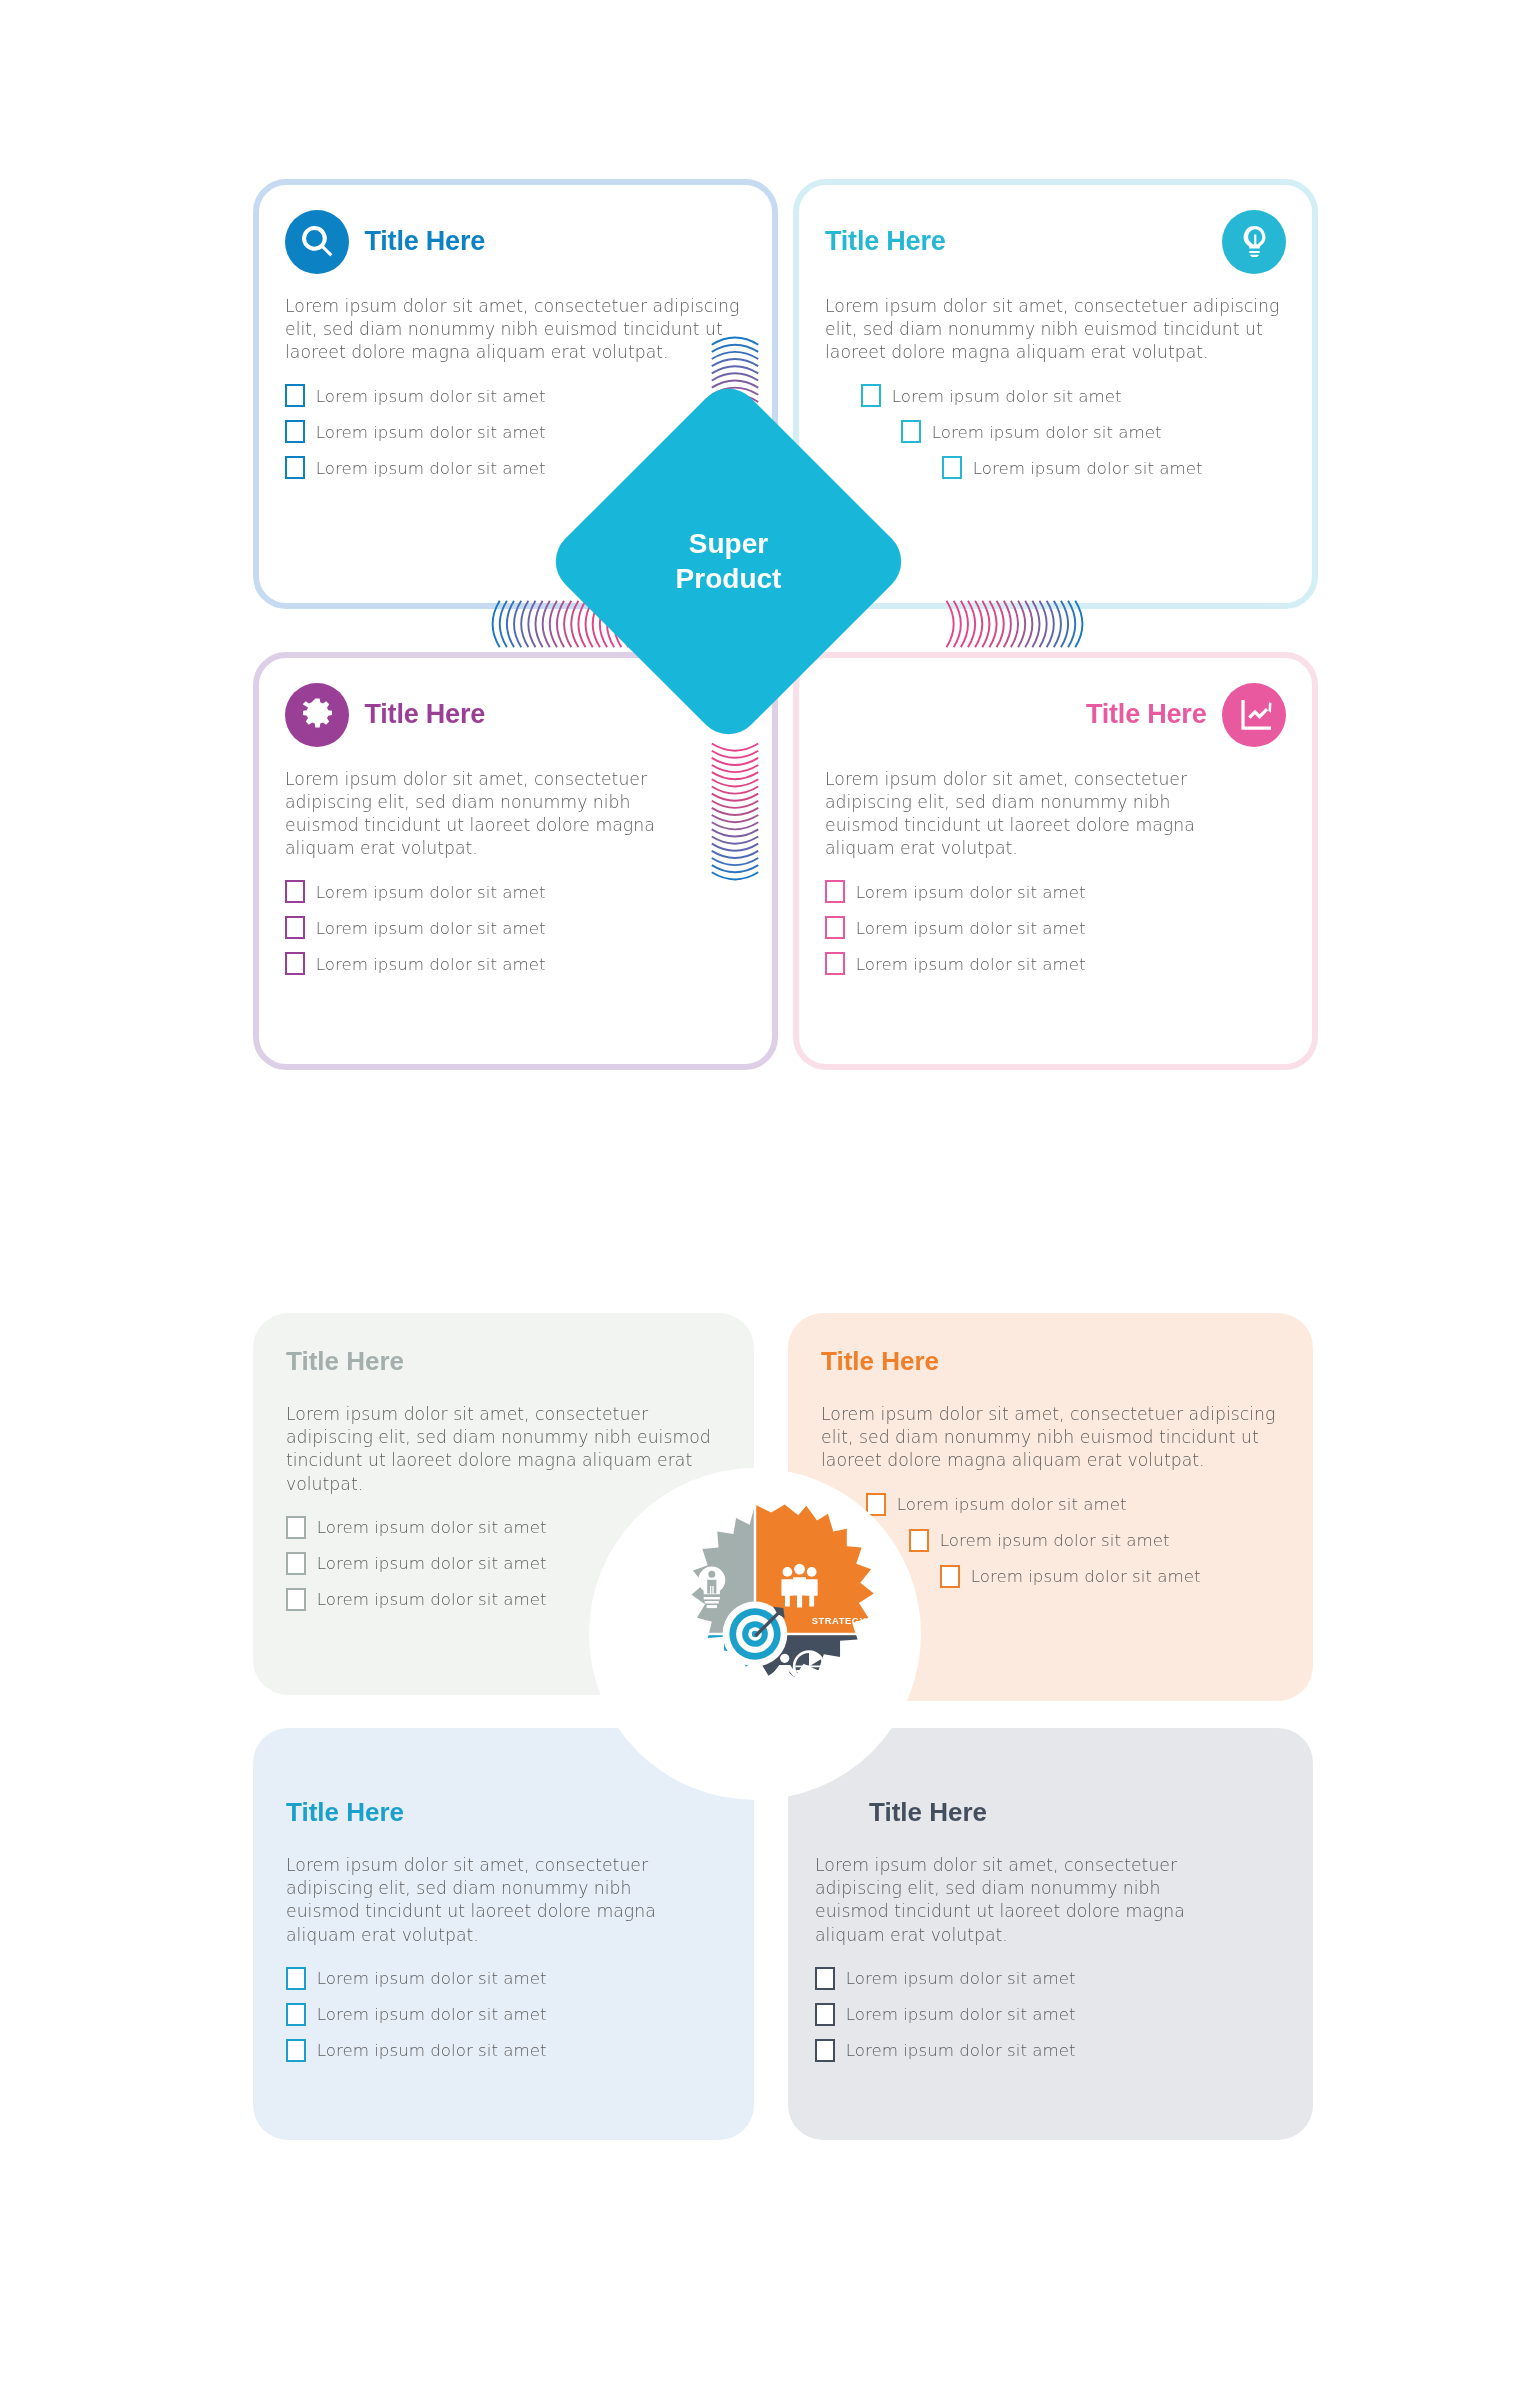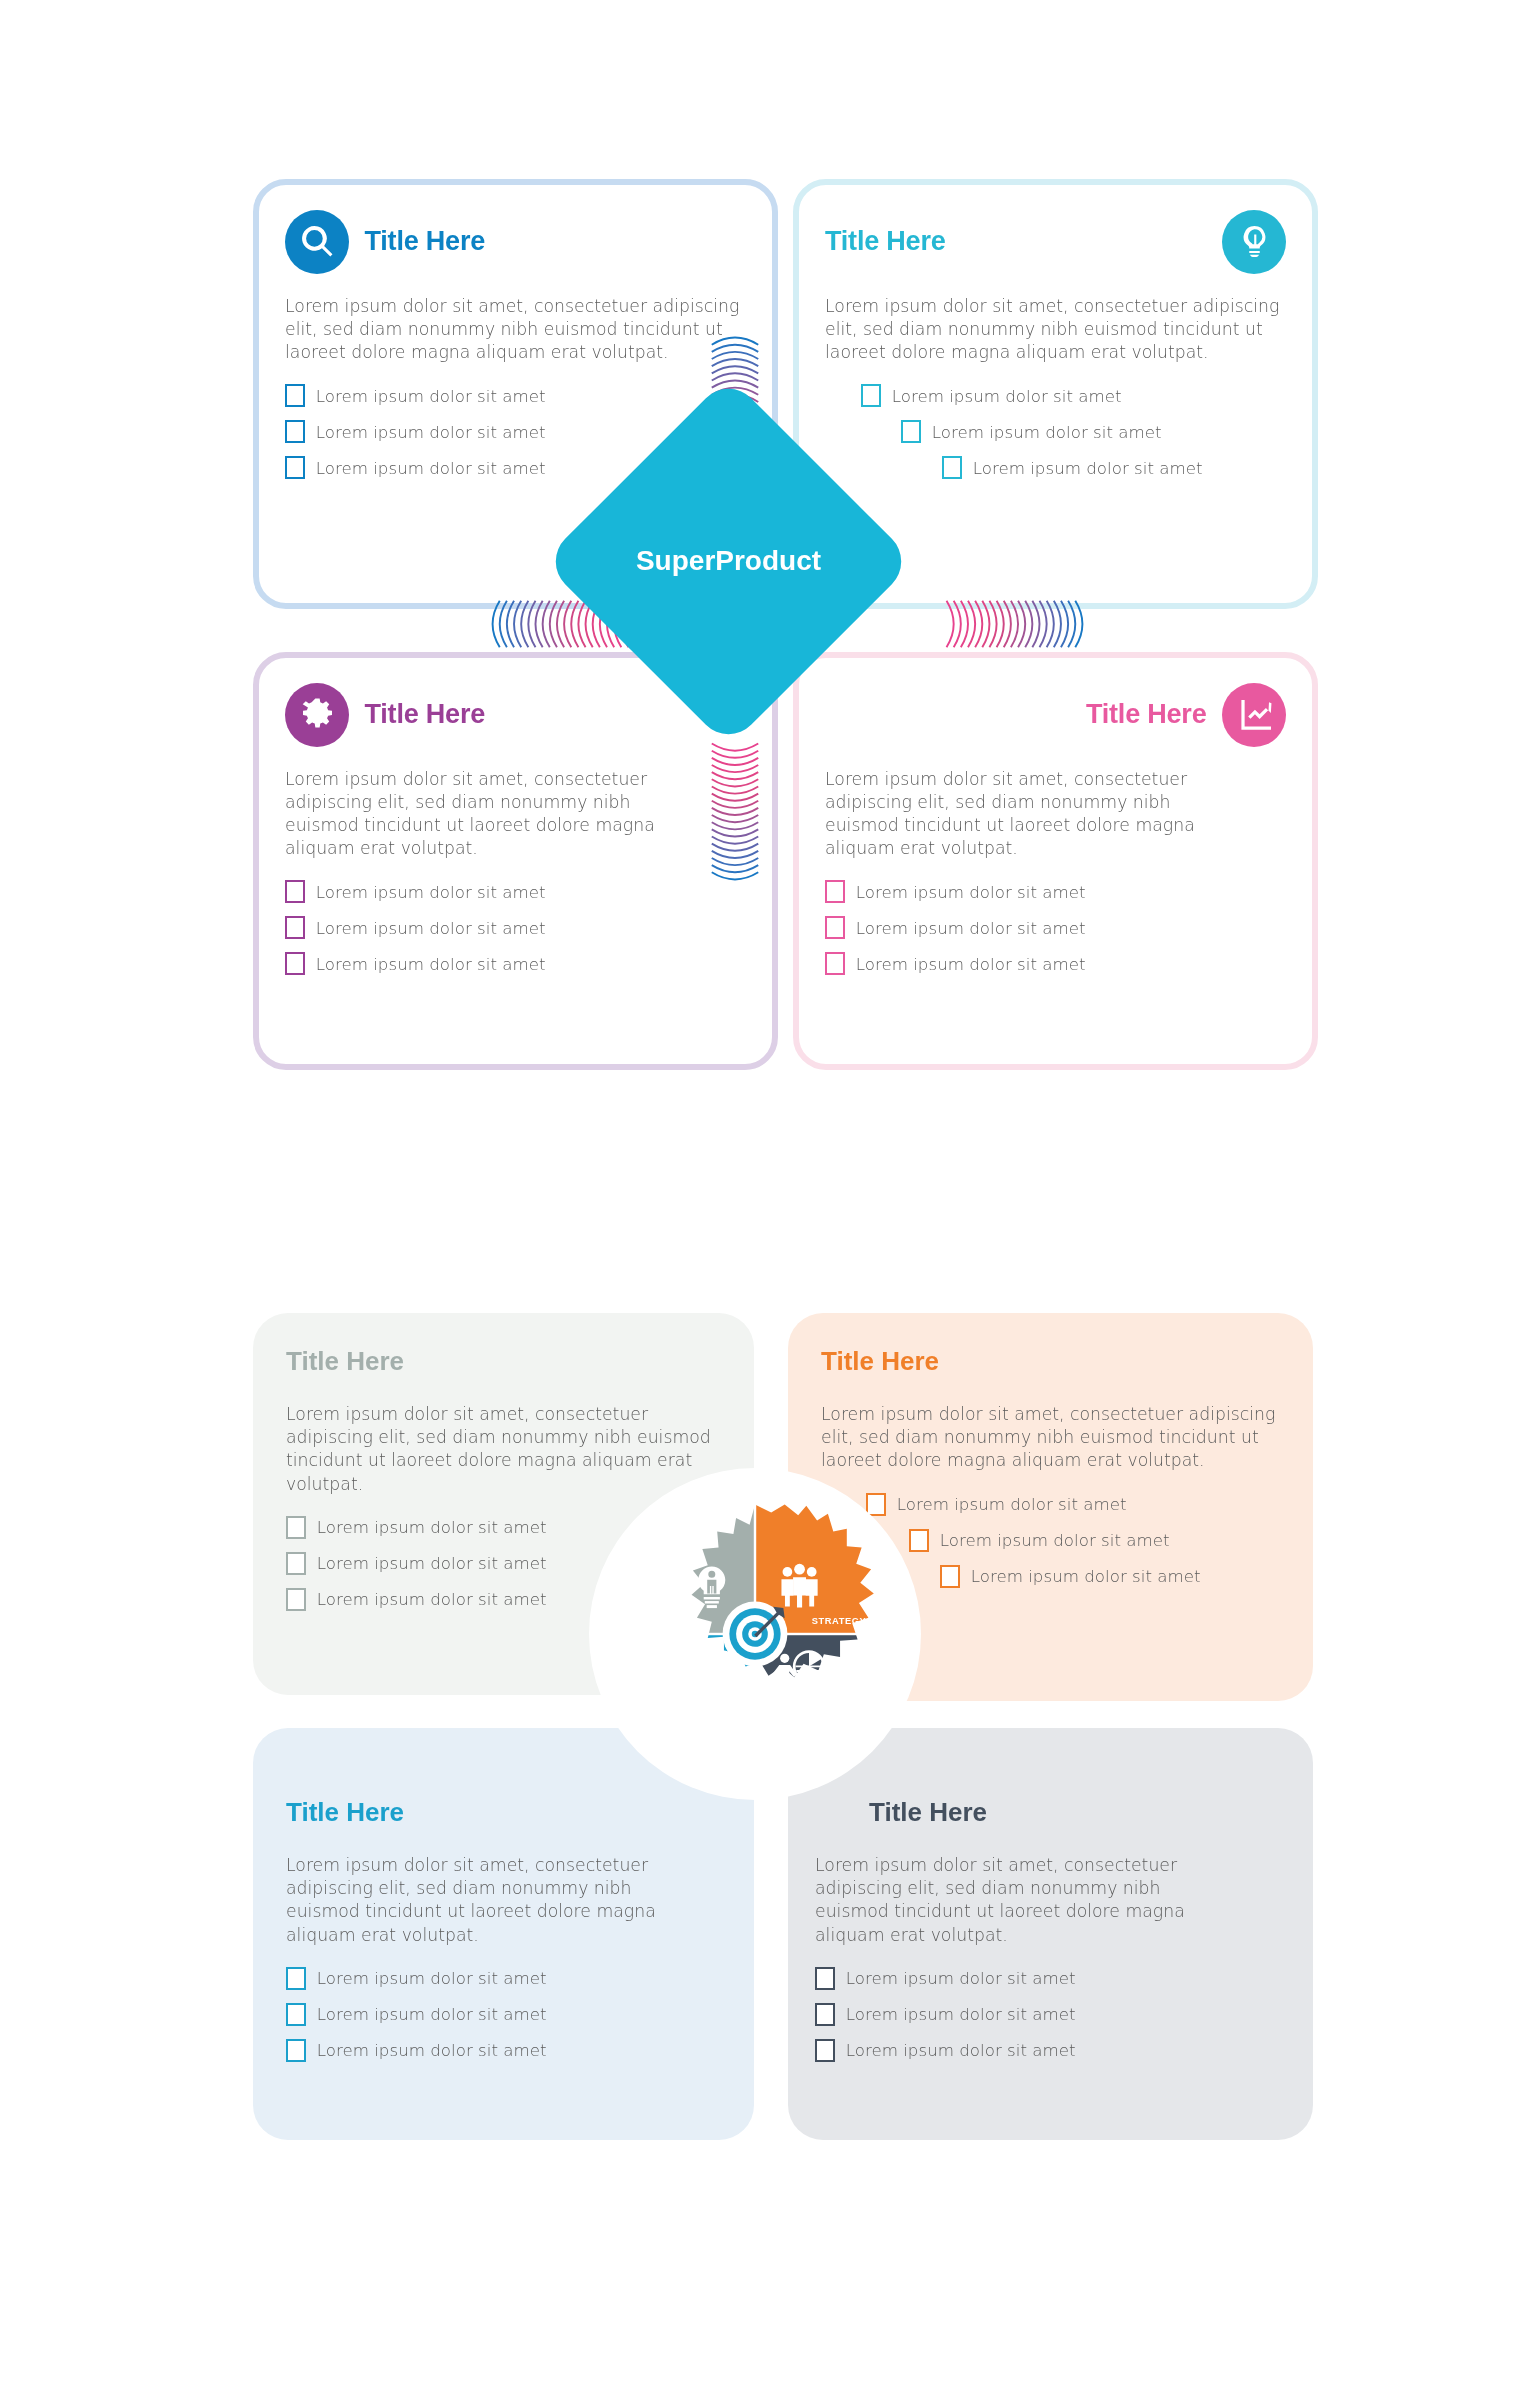--- a/index.html
+++ b/index.html
@@ -58,21 +58,21 @@
   
   .diamond {
     position:absolute; left:597px; top:430px;
     width:263px; height:263px; background:#18b6d8;
     border-radius:32px;
     transform:rotate(45deg);
     z-index:6;
   }
   .diamond-label {
     position:absolute; left:597px; top:430px; width:263px; height:263px;
-    display:flex; flex-direction:row; align-items:center; justify-content:center;
+    display:flex; flex-direction:column; align-items:center; justify-content:center;
     color:#fff; font-size:28px; font-weight:bold; line-height:1.24; z-index:7;
     text-align:center;
   }
 
   
   .arcs { position:absolute; z-index:5; }
   .arcs svg { display:block; }
 
   
   .sec2 { position:absolute; left:0; top:1283px; width:1526px; height:925px; }

